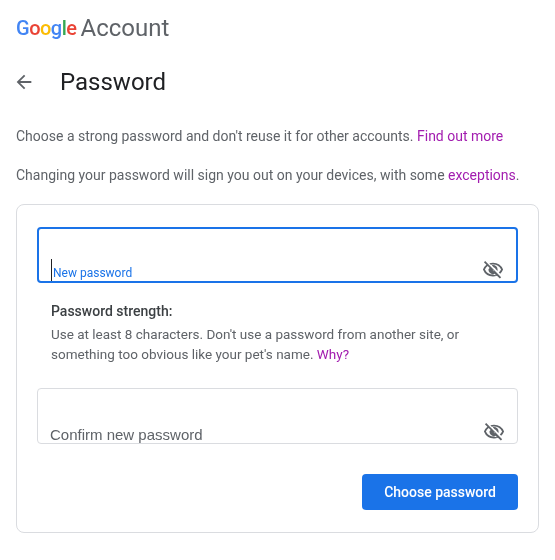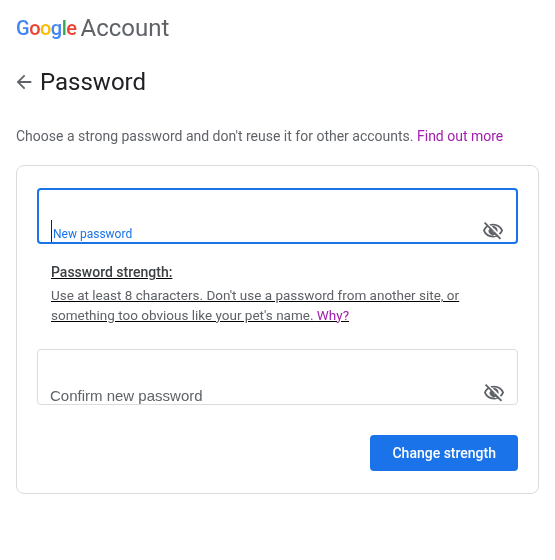--- a/index.html
+++ b/index.html
@@ -31,21 +31,21 @@
     .account-word {
       color: #5f6368;
       font-size: 24px;
       font-weight: 400;
       margin-left: 4px;
     }
     .title-row {
       display: flex;
       align-items: center;
       padding: 14px 8px 8px 8px;
-      gap: 0;
+      gap: 20px;
     }
     .back-btn {
       width: 32px;
       height: 32px;
       display: flex;
       align-items: center;
       justify-content: center;
       border-radius: 50%;
       cursor: pointer;
     }
@@ -116,21 +116,20 @@
     .cursor-bar {
       width: 1px;
       height: 22px;
       background: #202124;
       margin-right: 2px;
     }
     .hint {
       padding: 0 14px 0 14px;
       margin-top: -4px;
       margin-bottom: 24px;
-      text-decoration: underline;
     }
     .hint-title {
       font-size: 14px;
       color: #3c4043;
       font-weight: 500;
       margin-bottom: 6px;
     }
     .hint-body {
       font-size: 13.5px;
       color: #5f6368;
@@ -173,20 +172,23 @@
     <svg width="22" height="22" viewBox="0 0 24 24" fill="#5f6368">
         <path d="M20 11H7.83l5.59-5.59L12 4l-8 8 8 8 1.41-1.41L7.83 13H20v-2z"></path>
       </svg>
   </div>
   <h1 class="page-title">Password</h1>
 </div>
 
 <div class="intro">
   <p>
     <span>Choose a strong password and don't reuse it for other accounts. </span><a>Find out more</a>
+  </p>
+  <p>
+    <span>Changing your password will sign you out on your devices, with some </span><a>exceptions</a><span>.</span>
   </p>
 </div>
 
 <div class="card">
 
   <div class="field focused">
     <span class="float-label">New password</span>
     <div class="outline">
       <span class="cursor-bar"></span>
       <input type="password" value="" style="">
@@ -210,16 +212,16 @@
       <input type="password" placeholder="Confirm new password" style="">
       <span class="eye-icon">
         <svg width="22" height="22" viewBox="0 0 24 24" fill="#5f6368">
             <path d="M12 6a9.77 9.77 0 018.82 5.5 9.9 9.9 0 01-2.41 3.12l1.42 1.42A11.8 11.8 0 0023 11.5 11.83 11.83 0 0012 4a11.6 11.6 0 00-4 .7l1.58 1.58A9.5 9.5 0 0112 6zm-1.07 1.14L13 9.21a2.5 2.5 0 011.79 1.79l2.07 2.07A4.43 4.43 0 0017 11.5 5 5 0 0012 6.5a4.43 4.43 0 00-1.07.14zM2.1 3.51L4.78 6.2A11.74 11.74 0 001 11.5 11.83 11.83 0 0012 19a11.7 11.7 0 004.31-.82l3.18 3.18 1.41-1.41L3.51 2.1 2.1 3.51zM12 17a9.77 9.77 0 01-8.82-5.5A9.87 9.87 0 016.24 7.65l2.08 2.08A4.48 4.48 0 007 11.5 5 5 0 0012 16.5a4.48 4.48 0 001.77-.37l1.58 1.58A9.55 9.55 0 0112 17zm-.51-5.49l2 2a2.5 2.5 0 01-2-2z"></path>
           </svg>
       </span>
     </div>
   </div>
 
   <div class="actions">
-    <button class="primary-btn">Change strength</button>
+    <button class="primary-btn">Choose password</button>
   </div>
 
 </div>
 
 </body></html>

